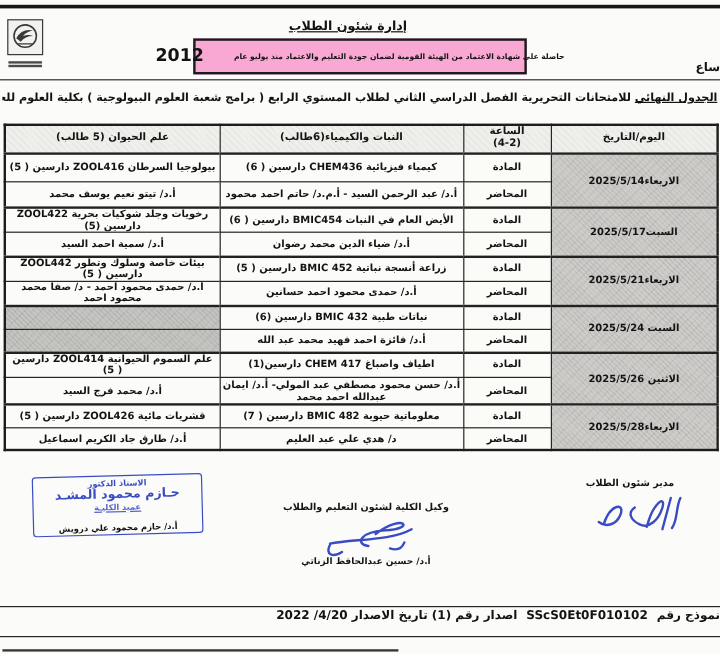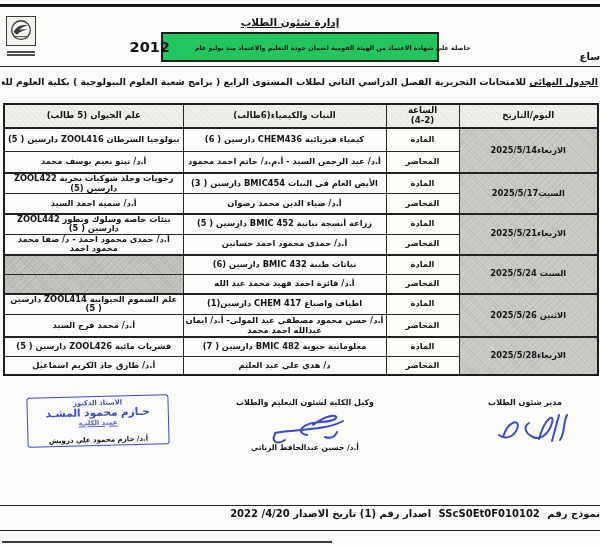--- a/index.html
+++ b/index.html
@@ -17,21 +17,21 @@
 
   
   .logo { top:16px; left:3px; width:36px; text-align:center; }
   .logo .seal { width:30px; height:30px; border:1px solid #3a3a3a; background:#f2f2ef; display:inline-block; }
   .logo .tline { height:2px; background:#4c4c4c; margin:1px 4px; }
 
   
   .dept { top:16px; left:160px; width:260px; text-align:center;
           font-size:10.5px; font-weight:bold; text-decoration:underline; direction:rtl; }
   .accred { top:32px; left:161px; width:278px; height:30px; border:2px solid #1c1c1c;
-            background:#22c55e; direction:rtl; display:flex; align-items:center; justify-content:center;
+            background:#f9a8d4; direction:rtl; display:flex; align-items:center; justify-content:center;
             font-size:6.3px; font-weight:bold; white-space:nowrap; letter-spacing:-0.1px;gap:24px; }
   .accred .year { font-size:14.5px; font-weight:bold; margin-right:1px; letter-spacing:0; }
   .hrule { top:66px; left:0; width:600px; border-top:1.5px solid #2c2c2c; }
   .edge-frag { top:51px; right:0; font-size:10px; font-weight:bold; direction:rtl; }
 
   
   .doc-title { top:76px; left:2px; width:596px; direction:rtl; text-align:right;
                font-size:9.3px; font-weight:bold; white-space:nowrap; overflow:hidden; }
   .doc-title .u { text-decoration:underline; }
 
@@ -52,21 +52,21 @@
   td.blocked { background-color:#c5c5c2; }
   tr.sub td { border-top:2px solid #222; }
   td.lect-multi { font-size:7.8px; }
 
   
   .sig { direction:rtl; text-align:center; }
   .sig .role { font-size:8px; font-weight:bold; }
   .sig .name { font-size:7.5px; font-weight:bold; margin-top:-2px; }
   .sig svg { display:block; margin:0 auto; }
   .sig-right  { top:398px; left:445px; width:160px; }
-  .sig-mid    { top:398px; left:225px; width:160px; }
+  .sig-mid    { top:418px; left:225px; width:160px; }
   .sig-dean   { top:394px; left:16px; width:164px; }
   .sig-dean .role { font-size:8px; font-weight:bold; }
   .stamp { position:relative; margin:2px auto 0; width:142px; height:50px;
            border:1.5px solid #3a4cc4; border-radius:3px; color:#3a4cc4;
            transform:rotate(-1.5deg); padding-top:2px; }
   .stamp .s1 { font-size:6.8px; font-weight:bold; }
   .stamp .s2 { font-size:10.5px; font-weight:bold; line-height:1.1; }
   .stamp .s3 { font-size:6.8px; font-weight:bold; text-decoration:underline; opacity:.85; }
   .stamp .overlay-name { position:absolute; bottom:1px; left:0; width:100%;
            color:#101010; font-size:7px; font-weight:bold; }
@@ -134,21 +134,21 @@
     </tr>
     <tr style="height:22px">
       <td class="lbl">المحاضر</td>
       <td>أ.د/ عبد الرحمن السيد - أ.م.د/ حاتم احمد محمود</td>
       <td>أ.د/ تيتو نعيم يوسف محمد</td>
     </tr>
 
     <tr class="sub" style="height:20px">
       <td class="date noise" rowspan="2">السبت2025/5/17</td>
       <td class="lbl">المادة</td>
-      <td>الأيض العام في النبات BMIC454 دارسين ( 3)</td>
+      <td>الأيض العام في النبات BMIC454 دارسين ( 6)</td>
       <td>رخويات وجلد شوكيات بحرية ZOOL422 دارسين (5)</td>
     </tr>
     <tr style="height:20px">
       <td class="lbl">المحاضر</td>
       <td>أ.د/ ضياء الدين محمد رضوان</td>
       <td>أ.د/ سمية احمد السيد</td>
     </tr>
 
     <tr class="sub" style="height:19px">
       <td class="date noise" rowspan="2">الاربعاء2025/5/21</td>

